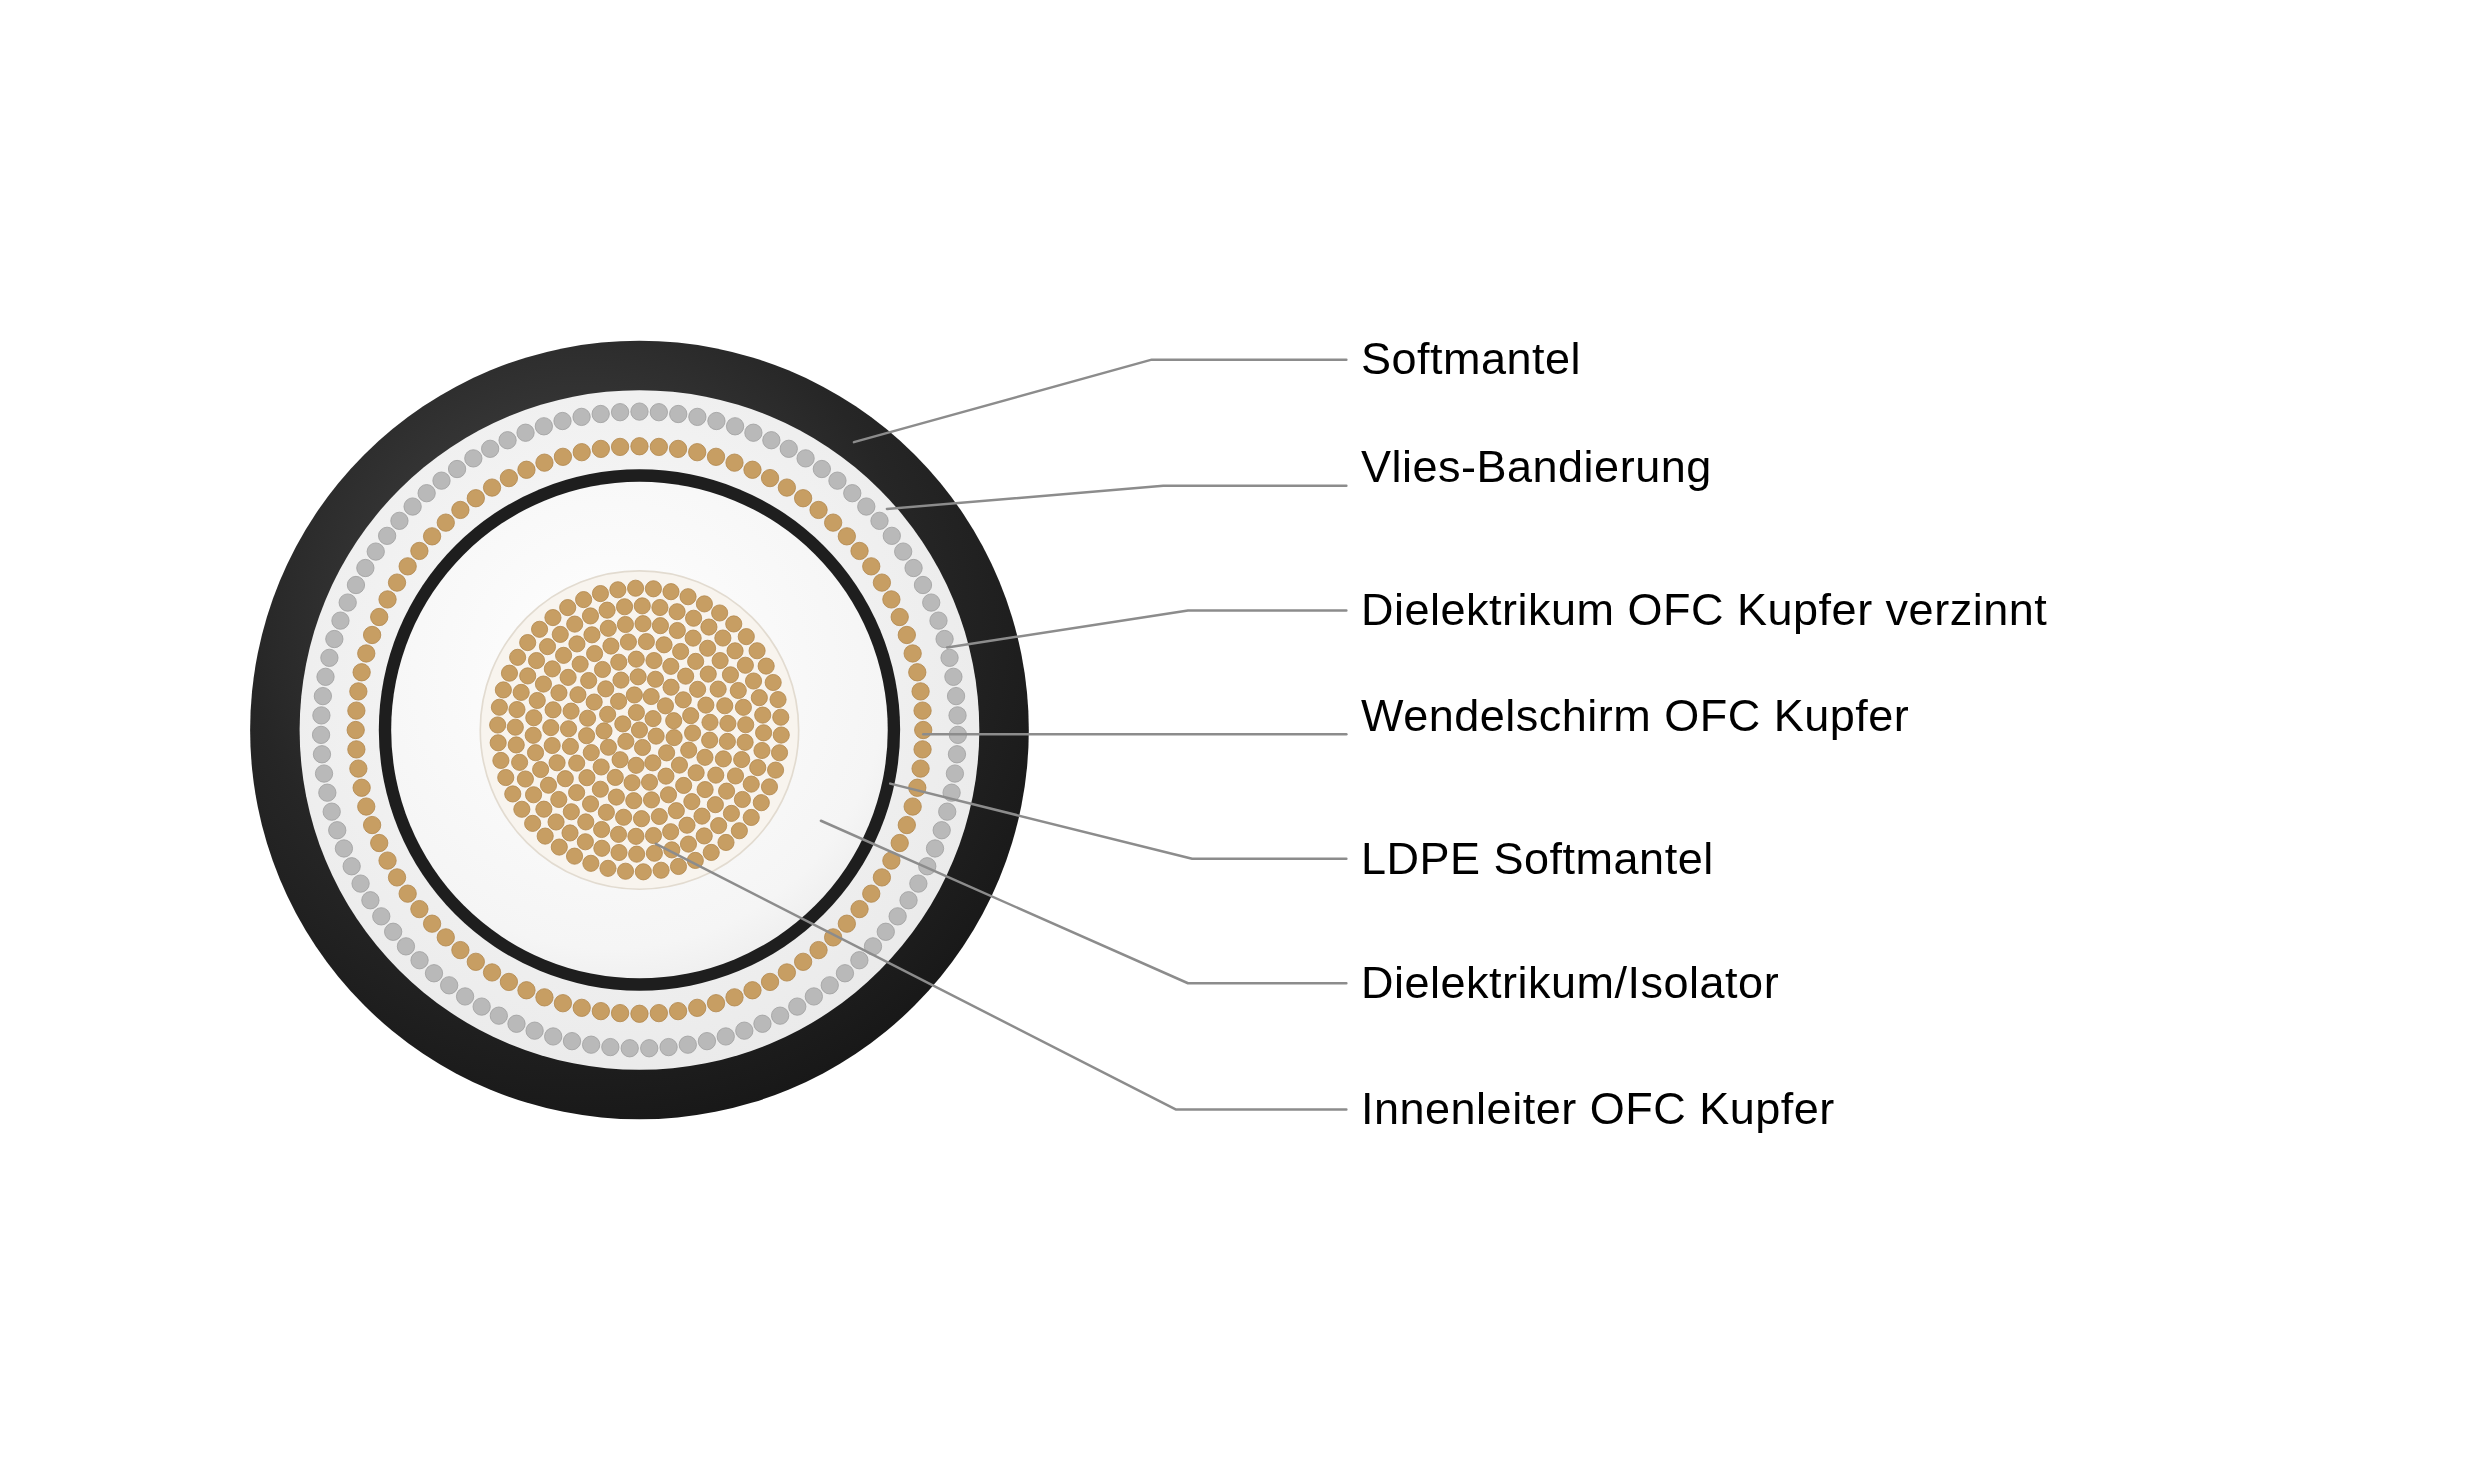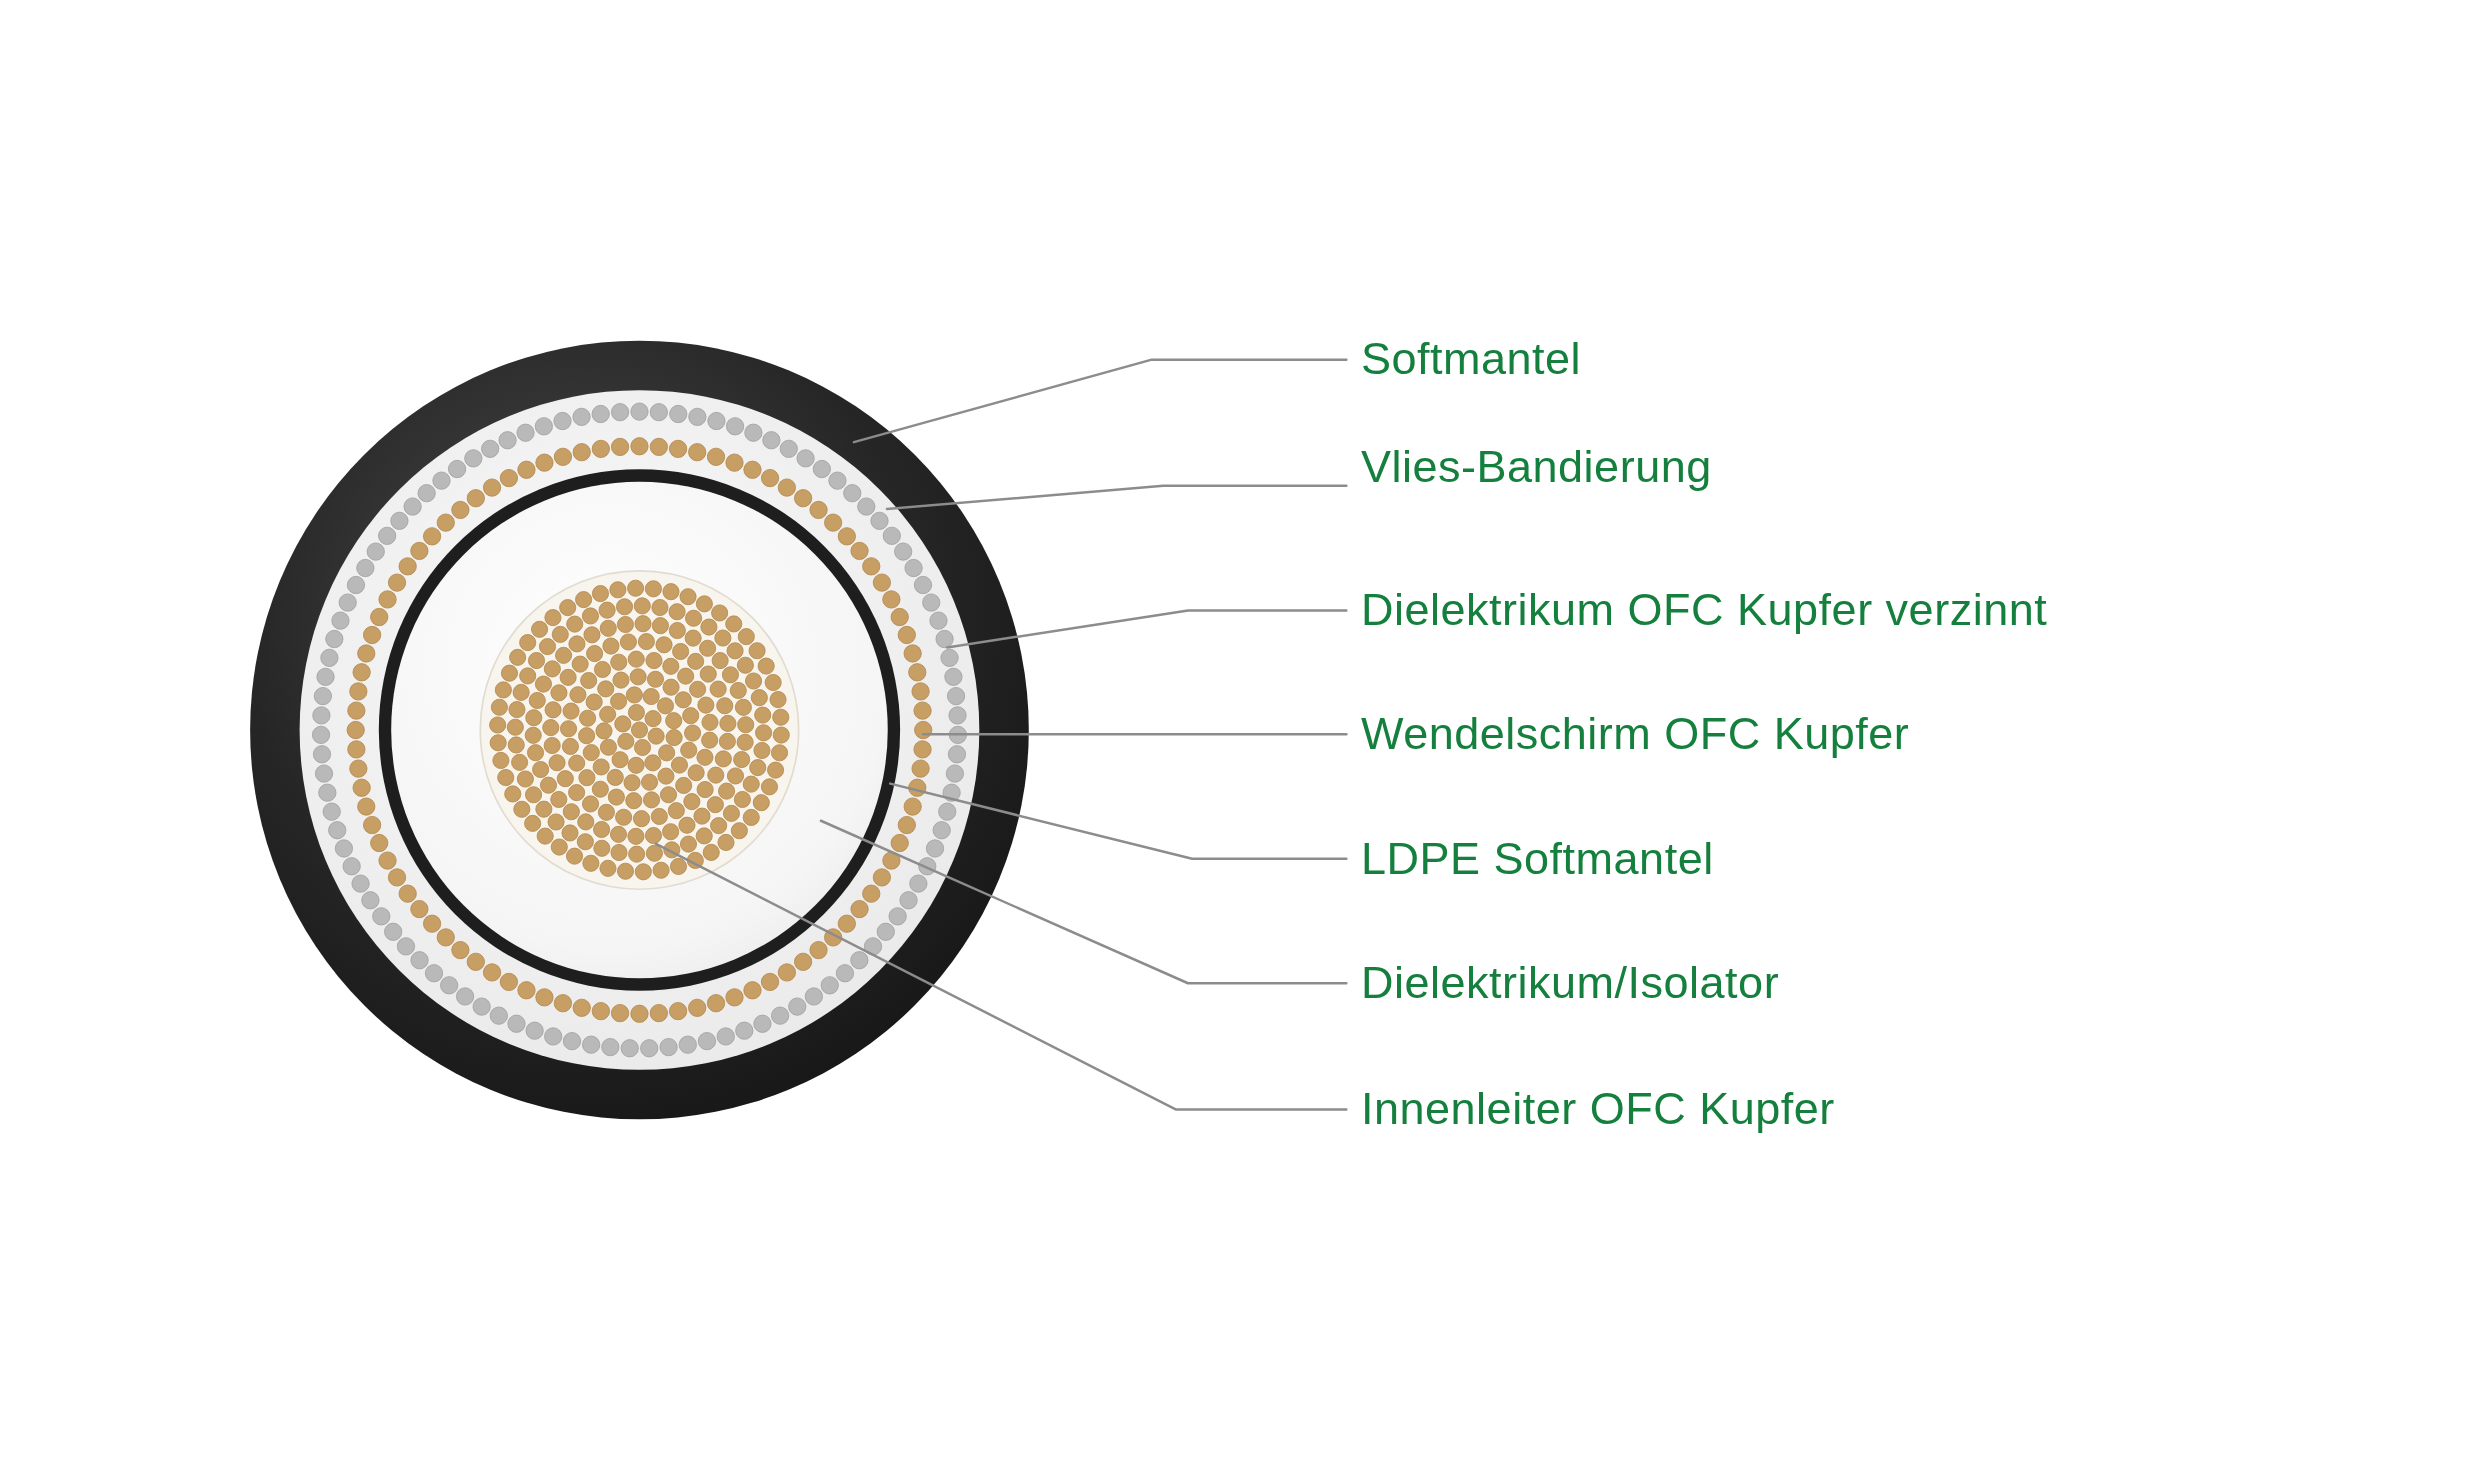--- a/index.html
+++ b/index.html
@@ -32,21 +32,21 @@
     pointer-events: none;
   }
   .label {
     position: absolute;
     left: 1361px;
     height: 54px;
     line-height: 54px;
     font-size: 45px;
     font-weight: 500;
     letter-spacing: 0.5px;
-    color: #15803d;
+    color: #000000;
     white-space: nowrap;
   }
 </style>
 </head>
 <body>
 
 <div class="stage">
 
   <svg id="cable-svg" viewBox="0 0 3000 1793" xmlns="http://www.w3.org/2000/svg">
       <defs>
@@ -504,20 +504,20 @@
       <polyline points="1119,890 1632,890" fill="none" stroke="#8c8c8c" stroke-width="3" stroke-linejoin="round" stroke-linecap="round"></polyline>
       <polyline points="1079,950 1445,1041 1632,1041" fill="none" stroke="#8c8c8c" stroke-width="3" stroke-linejoin="round" stroke-linecap="round"></polyline>
       <polyline points="995,995 1440,1192 1632,1192" fill="none" stroke="#8c8c8c" stroke-width="3" stroke-linejoin="round" stroke-linecap="round"></polyline>
       <polyline points="795,1023 1425,1345 1632,1345" fill="none" stroke="#8c8c8c" stroke-width="3" stroke-linejoin="round" stroke-linecap="round"></polyline>
     </svg>
 
   <div class="labels">
     <div class="label" style="top:332px">Softmantel</div>
     <div class="label" style="top:440px">Vlies-Bandierung</div>
     <div class="label" style="top:583px">Dielektrikum OFC Kupfer verzinnt</div>
-    <div class="label" style="top:707px">Wendelschirm OFC Kupfer</div>
+    <div class="label" style="top:689px">Wendelschirm OFC Kupfer</div>
     <div class="label" style="top:832px">LDPE Softmantel</div>
     <div class="label" style="top:956px">Dielektrikum/Isolator</div>
     <div class="label" style="top:1082px">Innenleiter OFC Kupfer</div>
   </div>
 
 </div>
 
 
 </body></html>

